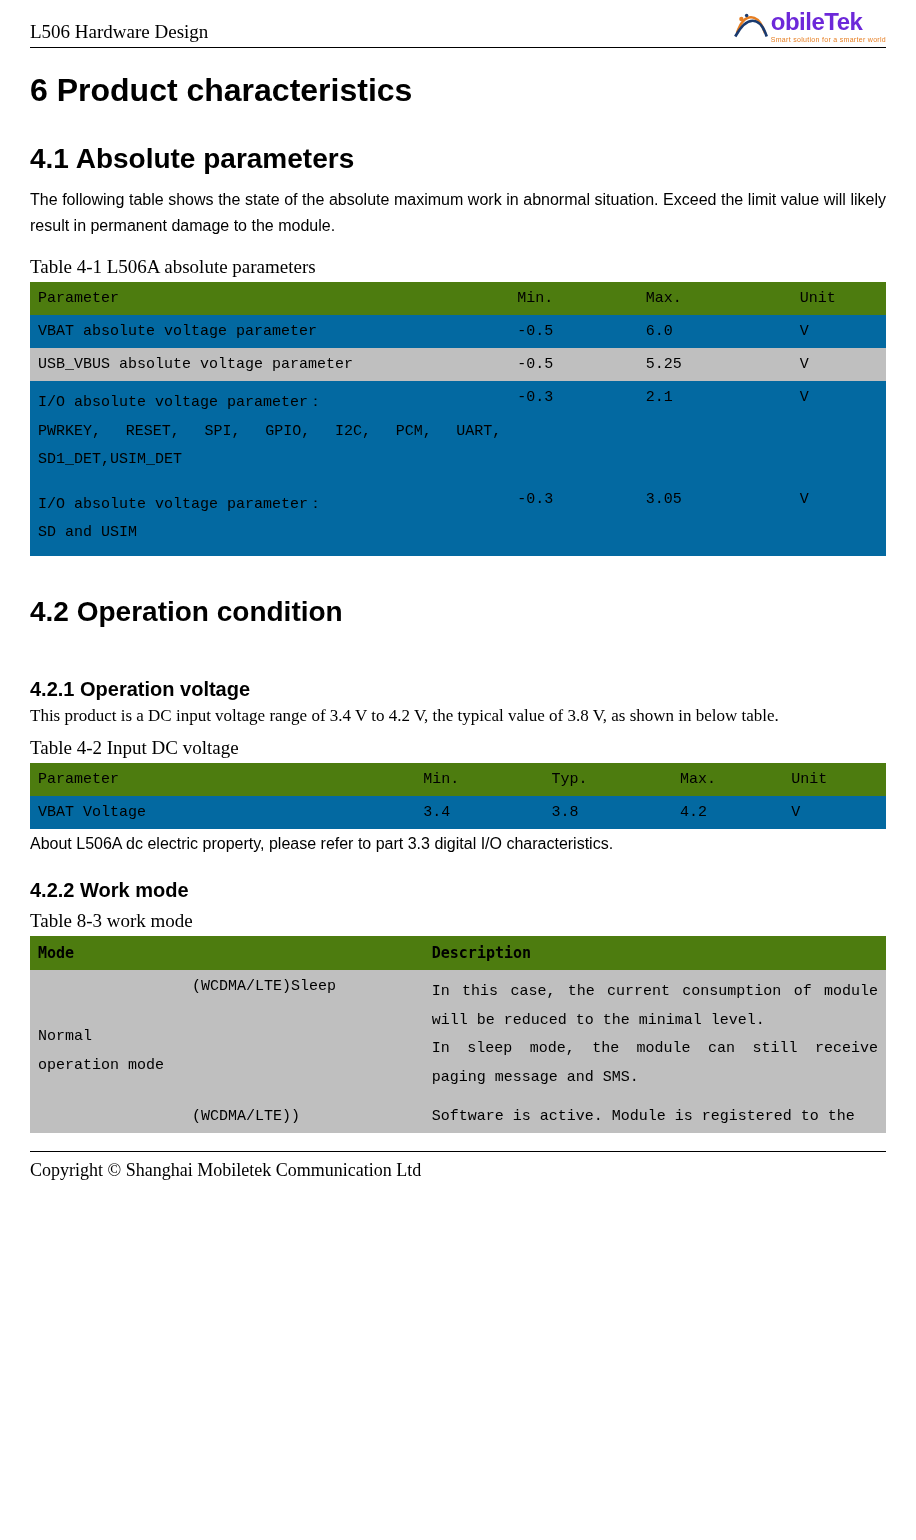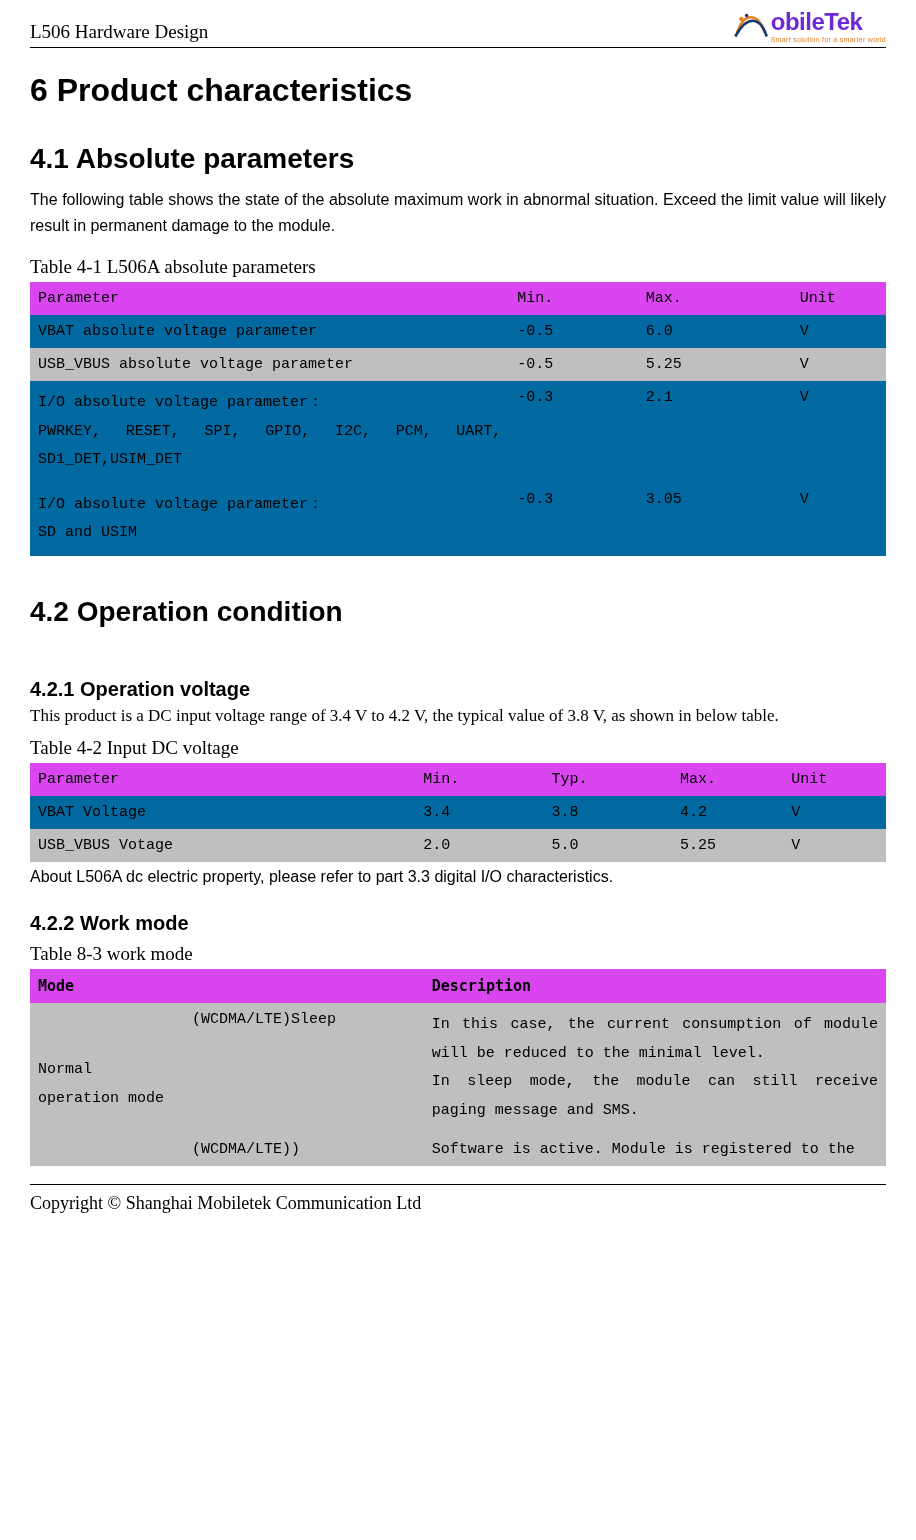--- a/index.html
+++ b/index.html
@@ -86,21 +86,21 @@
       border-collapse: collapse;
       font-family: SimSun, "Courier New", monospace;
       font-size: 15px;
     }
     table td, table th {
       padding: 8px 8px;
       text-align: left;
       vertical-align: top;
       font-weight: normal;
     }
-    .row-dark td, .row-dark th { background: #d946ef; }
+    .row-dark td, .row-dark th { background: #4d7c0f; }
     .row-light td, .row-light th { background: #bfbfbf; }
     .row-mid td, .row-mid th { background: #0369a1; }
     .tbl1 .c1 { width: 56%; }
     .tbl1 .c2 { width: 15%; }
     .tbl1 .c3 { width: 18%; }
     .tbl1 .c4 { width: 11%; }
     .tbl2 .c1 { width: 45%; }
     .tbl2 .c2 { width: 15%; }
     .tbl2 .c3 { width: 15%; }
     .tbl2 .c4 { width: 13%; }
@@ -200,27 +200,20 @@
     <th class="c4">Max.</th>
     <th class="c5">Unit</th>
   </tr>
   <tr class="row-mid">
     <td>VBAT Voltage</td>
     <td>3.4</td>
     <td>3.8</td>
     <td>4.2</td>
     <td>V</td>
   </tr>
-  <tr class="row-light">
-    <td>USB_VBUS Votage</td>
-    <td>2.0</td>
-    <td>5.0</td>
-    <td>5.25</td>
-    <td>V</td>
-  </tr>
 </tbody>
   </table>
 
 <p class="note">About L506A dc electric property, please refer to part 3.3 digital I/O characteristics.</p>
 
 <h3>4.2.2 Work mode</h3>
 <p class="table-caption">Table 8-3 work mode</p>
 
 <table class="tbl3">
   <tbody>

